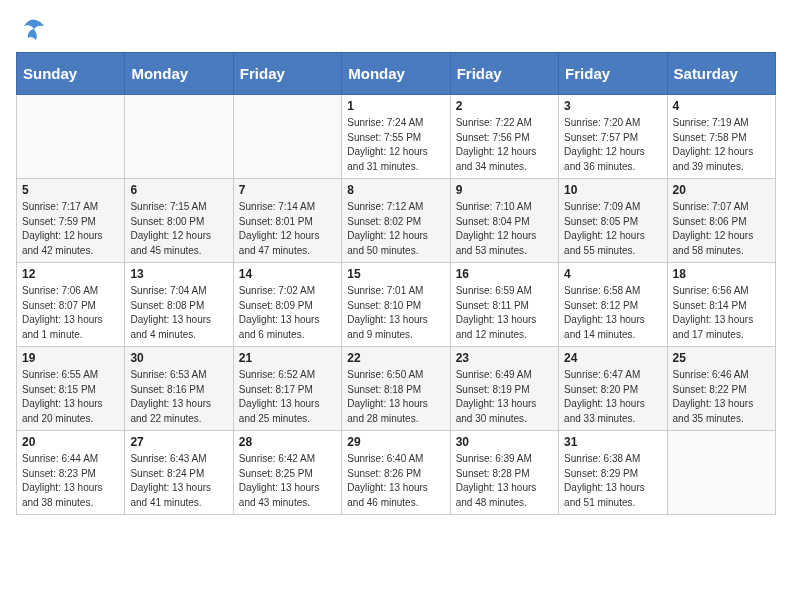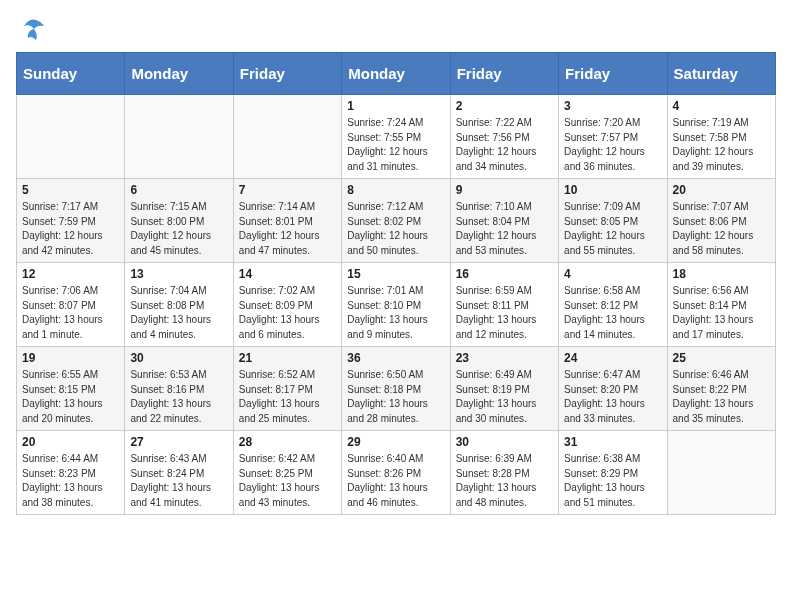--- a/index.html
+++ b/index.html
@@ -191,21 +191,21 @@
         </td>
         <td>
           <div class="day-number">30</div>
           <div class="day-info">Sunrise: 6:53 AM<br>Sunset: 8:16 PM<br>Daylight: 13 hours<br>and 22 minutes.</div>
         </td>
         <td>
           <div class="day-number">21</div>
           <div class="day-info">Sunrise: 6:52 AM<br>Sunset: 8:17 PM<br>Daylight: 13 hours<br>and 25 minutes.</div>
         </td>
         <td>
-          <div class="day-number">36</div>
+          <div class="day-number">22</div>
           <div class="day-info">Sunrise: 6:50 AM<br>Sunset: 8:18 PM<br>Daylight: 13 hours<br>and 28 minutes.</div>
         </td>
         <td>
           <div class="day-number">23</div>
           <div class="day-info">Sunrise: 6:49 AM<br>Sunset: 8:19 PM<br>Daylight: 13 hours<br>and 30 minutes.</div>
         </td>
         <td>
           <div class="day-number">24</div>
           <div class="day-info">Sunrise: 6:47 AM<br>Sunset: 8:20 PM<br>Daylight: 13 hours<br>and 33 minutes.</div>
         </td>

